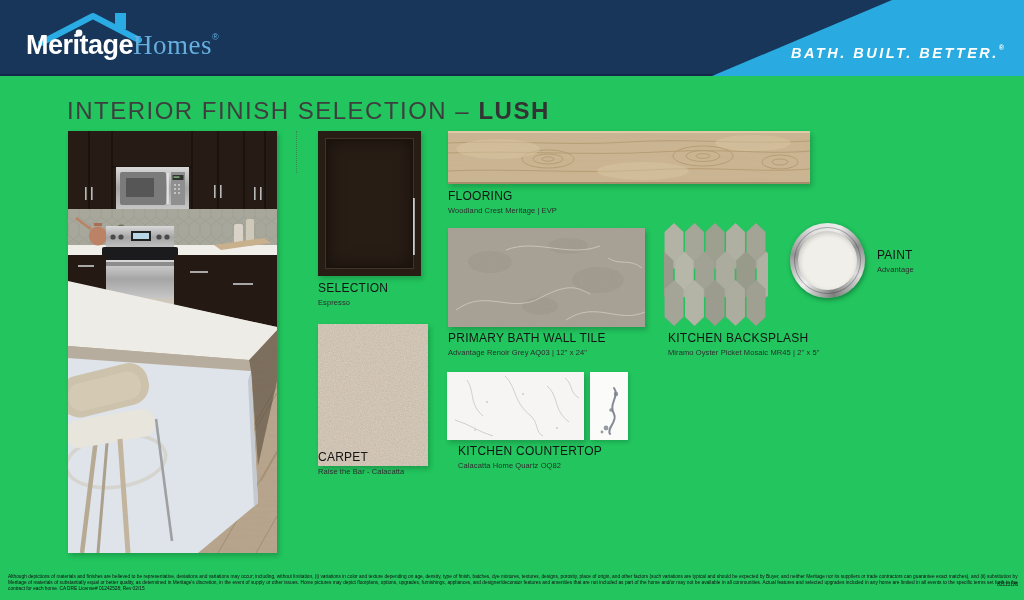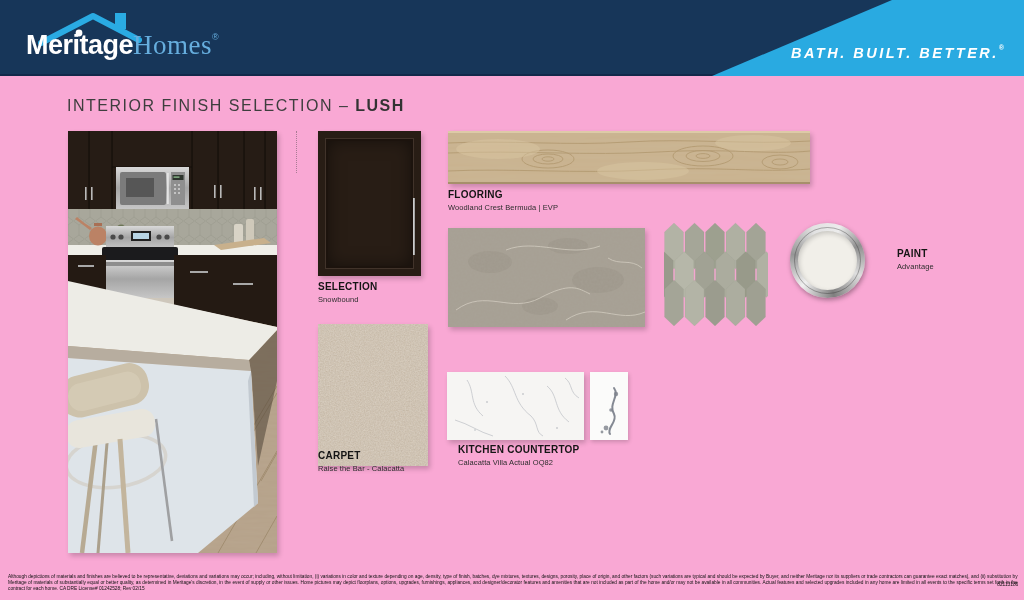--- a/index.html
+++ b/index.html
@@ -1,35 +1,35 @@
 <!DOCTYPE html>
 <html><head>
 <meta charset="utf-8">
 <style>
   * { margin:0; padding:0; box-sizing:border-box; }
   html,body { width:1024px; height:600px; }
   body { font-family:"Liberation Sans", sans-serif; background:#fff; }
-  .page { position:relative; width:1024px; height:600px; background:#f9a8d4; overflow:hidden; }
+  .page { position:relative; width:1024px; height:600px; background:#22c55e; overflow:hidden; }
 
   
   .header { position:absolute; left:0; top:0; width:1024px; height:76px; background:#173659; border-bottom:2px solid #12294a; }
   .header-stripe { position:absolute; right:0; top:0; width:320px; height:76px; background:#29aae1;
       clip-path:polygon(58.75% 0, 100% 0, 100% 100%, 2.5% 100%); }
   .logo { position:absolute; left:26px; top:6px; width:230px; height:66px; }
   .logo-roof { position:absolute; left:12px; top:2px; }
   .brand-text { position:absolute; left:0; top:24px; white-space:nowrap; }
   .brand-word1 { font-size:27px; font-weight:bold; color:#ffffff; letter-spacing:-0.5px; }
   .brand-word2 { font-family:"Liberation Serif", serif; font-size:27px; color:#66aede; letter-spacing:0.5px; }
   .brand-reg { font-size:9px; color:#66aede; vertical-align:14px; }
   .tagline { position:absolute; right:20px; top:44px; color:#ffffff; font-size:14.5px; font-style:italic;
       font-weight:bold; letter-spacing:2.5px; white-space:nowrap; }
   .tagline .reg { font-size:7px; vertical-align:8px; letter-spacing:0; }
 
   
-  .title { position:absolute; left:67px; top:97px; font-size:16px; letter-spacing:1.5px; color:#3e3e3e; white-space:nowrap; }
+  .title { position:absolute; left:67px; top:97px; font-size:24px; letter-spacing:1.5px; color:#3e3e3e; white-space:nowrap; }
   .title .collection { font-weight:bold; color:#333333; }
 
   
   .photo { position:absolute; left:68px; top:131px; width:209px; height:422px; overflow:hidden; background:#cfc9bf; }
   .trim-mark { position:absolute; left:296px; top:131px; height:42px; width:0; border-left:1px dotted rgba(70,70,70,0.45); }
 
   
   .shadowed { box-shadow:2px 3px 5px rgba(0,0,0,0.20); }
   .cab-door { position:absolute; left:318px; top:131px; width:103px; height:145px; background:#281d15; }
   .cab-door .inner { position:absolute; top:7px; left:7px; right:7px; bottom:7px;
@@ -47,27 +47,27 @@
 
   .paint-lid { position:absolute; left:790px; top:223px; width:75px; height:75px; border-radius:50%;
       background:conic-gradient(from 20deg,#ececec,#8f8f8f 45deg,#dedede 95deg,#7f7f7f 150deg,#f0f0f0 205deg,#969696 260deg,#e2e2e2 315deg,#ececec);
       box-shadow:1px 2px 5px rgba(0,0,0,0.35); }
   .paint-lid .ring { position:absolute; top:4px; left:4px; right:4px; bottom:4px; border-radius:50%; border:1px solid rgba(40,40,40,0.35); }
   .paint-lid .center { position:absolute; top:8px; left:8px; right:8px; bottom:8px; border-radius:50%;
       background:#f1efe9; box-shadow:inset 1px 2px 5px rgba(0,0,0,0.18); }
 
   
   .sw-lbl { position:absolute; white-space:nowrap; }
-  .sw-lbl .name { display:block; font-size:10px; font-weight:bold; letter-spacing:0.25px; color:#151515; }
+  .sw-lbl .name { display:block; font-size:12px; font-weight:normal; letter-spacing:0.25px; color:#151515; }
   .sw-lbl .detail { display:block; font-size:7.5px; color:#2d2d2d; margin-top:2.5px; letter-spacing:0.1px; }
   .lbl-cabinets   { left:318px; top:281px; }
   .lbl-flooring   { left:448px; top:189px; }
   .lbl-bathtile   { left:448px; top:331px; }
   .lbl-backsplash { left:668px; top:331px; }
-  .lbl-paint      { left:877px; top:248px;margin-left:20px; }
+  .lbl-paint      { left:877px; top:248px; }
   .lbl-carpet     { left:318px; top:450px; }
   .lbl-countertop { left:458px; top:444px; }
 
   
   .disclaimer { position:absolute; left:8px; top:574px; width:1008px; height:22px; overflow:visible; }
   .disclaimer-inner { width:1270px; font-size:6px; line-height:7.6px; color:#101010;
       transform:scale(0.795); transform-origin:0 0; text-align:justify; }
   .docnum { position:absolute; right:6px; top:582px; font-size:6px; color:#101010; transform:scale(0.8); transform-origin:right top; }
 </style>
 </head>
@@ -238,21 +238,21 @@
     </svg>
   </div>
   <div class="trim-mark"></div>
 
   <div class="cab-door shadowed">
     <div class="inner"></div>
     <div class="handle"></div>
   </div>
   <div class="sw-lbl lbl-cabinets">
     <span class="name">SELECTION</span>
-    <span class="detail">Snowbound</span>
+    <span class="detail">Espresso</span>
   </div>
 
   <div class="floor-swatch shadowed">
     <svg width="362" height="53" viewBox="0 0 362 53">
       <defs>
         <filter id="grainNoise">
             <feTurbulence type="fractalNoise" baseFrequency="0.012 0.25" numOctaves="2" seed="8"></feTurbulence>
           <feColorMatrix type="matrix" values="0 0 0 0 0.62  0 0 0 0 0.52  0 0 0 0 0.37  0 0 0 0.3 0"></feColorMatrix>
           </filter>
       </defs>
@@ -275,21 +275,21 @@
           <ellipse cx="50" cy="18" rx="42" ry="10"></ellipse>
           <ellipse cx="195" cy="40" rx="46" ry="9"></ellipse>
           <ellipse cx="305" cy="12" rx="38" ry="8"></ellipse>
         </g>
       <rect width="362" height="2" fill="#ddcaa7"></rect>
       <rect y="51" width="362" height="2" fill="#a78f6b"></rect>
     </svg>
   </div>
   <div class="sw-lbl lbl-flooring">
     <span class="name">FLOORING</span>
-    <span class="detail">Woodland Crest Bermuda | EVP</span>
+    <span class="detail">Woodland Crest Meritage | EVP</span>
   </div>
 
   <div class="tile-swatch shadowed">
     <svg width="197" height="99" viewBox="0 0 197 99">
       <defs>
         <filter id="stoneNoise">
             <feTurbulence type="fractalNoise" baseFrequency="0.45" numOctaves="3" seed="11"></feTurbulence>
           <feColorMatrix type="matrix" values="0 0 0 0 0.42  0 0 0 0 0.40  0 0 0 0 0.35  0 0 0 0.3 0"></feColorMatrix>
           </filter>
       </defs>
@@ -301,20 +301,24 @@
           <ellipse cx="120" cy="18" rx="20" ry="8"></ellipse>
         </g>
       <rect width="197" height="99" filter="url(#stoneNoise)"></rect>
       <g fill="none" stroke="#d6d0c4" stroke-width="0.9" opacity="0.8">
         <path d="M8,82 C38,60 62,86 92,70 S130,60 142,66"></path>
         <path d="M118,92 C148,72 170,96 197,84"></path>
         <path d="M58,22 C88,10 120,30 152,18"></path>
         <path d="M160,30 C172,38 182,30 194,40"></path>
       </g>
     </svg>
+  </div>
+  <div class="sw-lbl lbl-bathtile">
+    <span class="name">PRIMARY BATH WALL TILE</span>
+    <span class="detail">Advantage Renoir Grey AQ03 | 12" x 24"</span>
   </div>
 
   <div class="mosaic-swatch">
     <svg width="104" height="104" viewBox="0 0 104 104">
       <defs>
           <path id="pk" d="M9.5,0 L19,9 L19,37 L9.5,46 L0,37 L0,9 Z"></path>
         </defs>
       <g stroke="#8e8f82" stroke-width="0.3" stroke-opacity="0.35">
         <use href="#pk" x="0.5" y="1" fill="#b2b3a5"></use>
           <use href="#pk" x="21" y="1" fill="#a5a698"></use>
@@ -328,20 +332,24 @@
           <use href="#pk" x="72.25" y="29.5" fill="#989a8a"></use>
           <use href="#pk" x="92.75" y="29.5" fill="#b0b1a3"></use>
         <use href="#pk" x="0.5" y="58" fill="#a4a597"></use>
           <use href="#pk" x="21" y="58" fill="#b3b4a6"></use>
           <use href="#pk" x="41.5" y="58" fill="#9b9c8e"></use>
           <use href="#pk" x="62" y="58" fill="#acad9f"></use>
           <use href="#pk" x="82.5" y="58" fill="#9fa092"></use>
       </g>
     </svg>
   </div>
+  <div class="sw-lbl lbl-backsplash">
+    <span class="name">KITCHEN BACKSPLASH</span>
+    <span class="detail">Miramo Oyster Picket Mosaic MR45 | 2" x 5"</span>
+  </div>
 
   <div class="paint-lid">
     <div class="ring"></div>
     <div class="center"></div>
   </div>
   <div class="sw-lbl lbl-paint">
     <span class="name">PAINT</span>
     <span class="detail">Advantage</span>
   </div>
 
@@ -395,21 +403,21 @@
       <g fill="#7d828c" opacity="0.8">
           <circle cx="26" cy="22" r="2.2"></circle>
           <circle cx="21" cy="38" r="1.8"></circle>
           <circle cx="16" cy="56" r="2.4"></circle>
           <circle cx="12" cy="60" r="1.4"></circle>
         </g>
     </svg>
   </div>
   <div class="sw-lbl lbl-countertop">
     <span class="name">KITCHEN COUNTERTOP</span>
-    <span class="detail">Calacatta Villa Actual OQ82</span>
+    <span class="detail">Calacatta Home Quartz OQ82</span>
   </div>
 
   <div class="disclaimer">
     <div class="disclaimer-inner">Although depictions of materials and finishes are believed to be representative, deviations and variations may occur; including, without limitation, (i) variations in color and texture depending on age, density, type of finish, batches, dye mixtures, textures, designs, porosity, place of origin, and other factors (such variations are typical and should be expected by Buyer, and neither Meritage nor its suppliers or trade contractors can guarantee exact matches), and (ii) substitution by Meritage of materials of substantially equal or better quality, as determined in Meritage's discretion, in the event of supply or other issues. Home pictures may depict floorplans, options, upgrades, furnishings, appliances, and designer/decorator features and amenities that are not included as part of the home and/or may not be available in all communities. Actual features and selected upgrades included in any home are limited in all events to the specific terms set forth in the contract for each home. CA DRE License# 01242528; Rev 02/15</div>
   </div>
   <div class="docnum">82113186</div>
 
 </div>
 
 </body></html>

